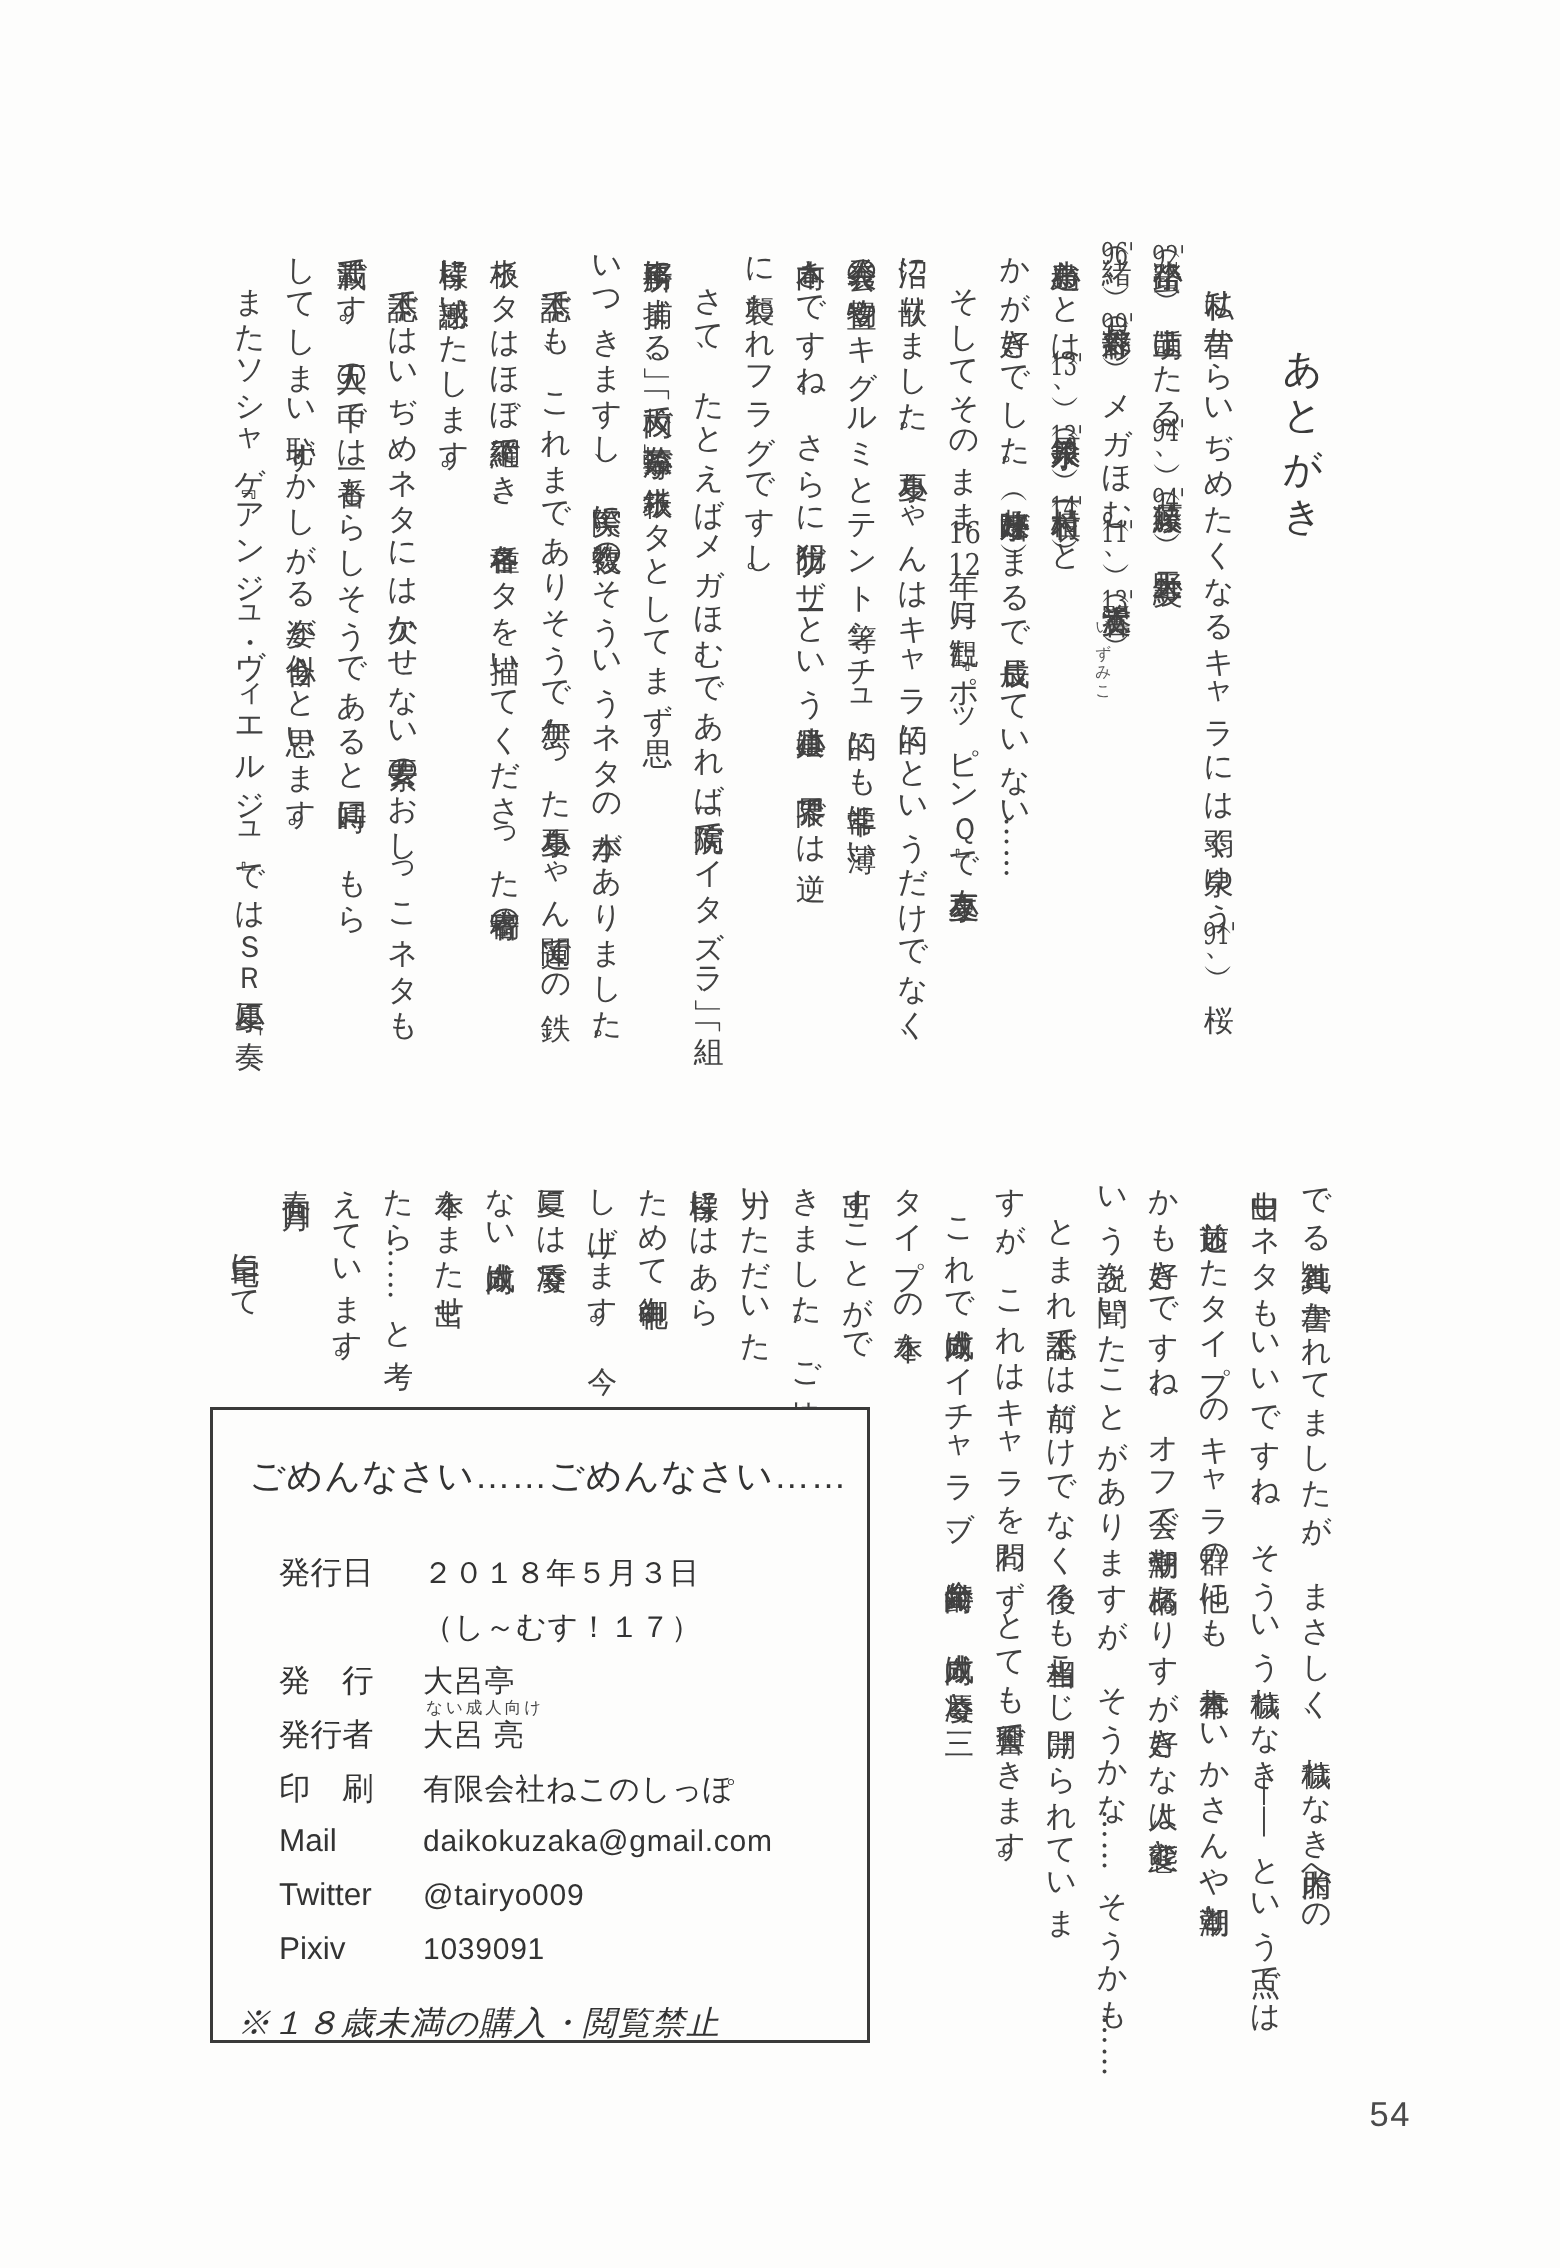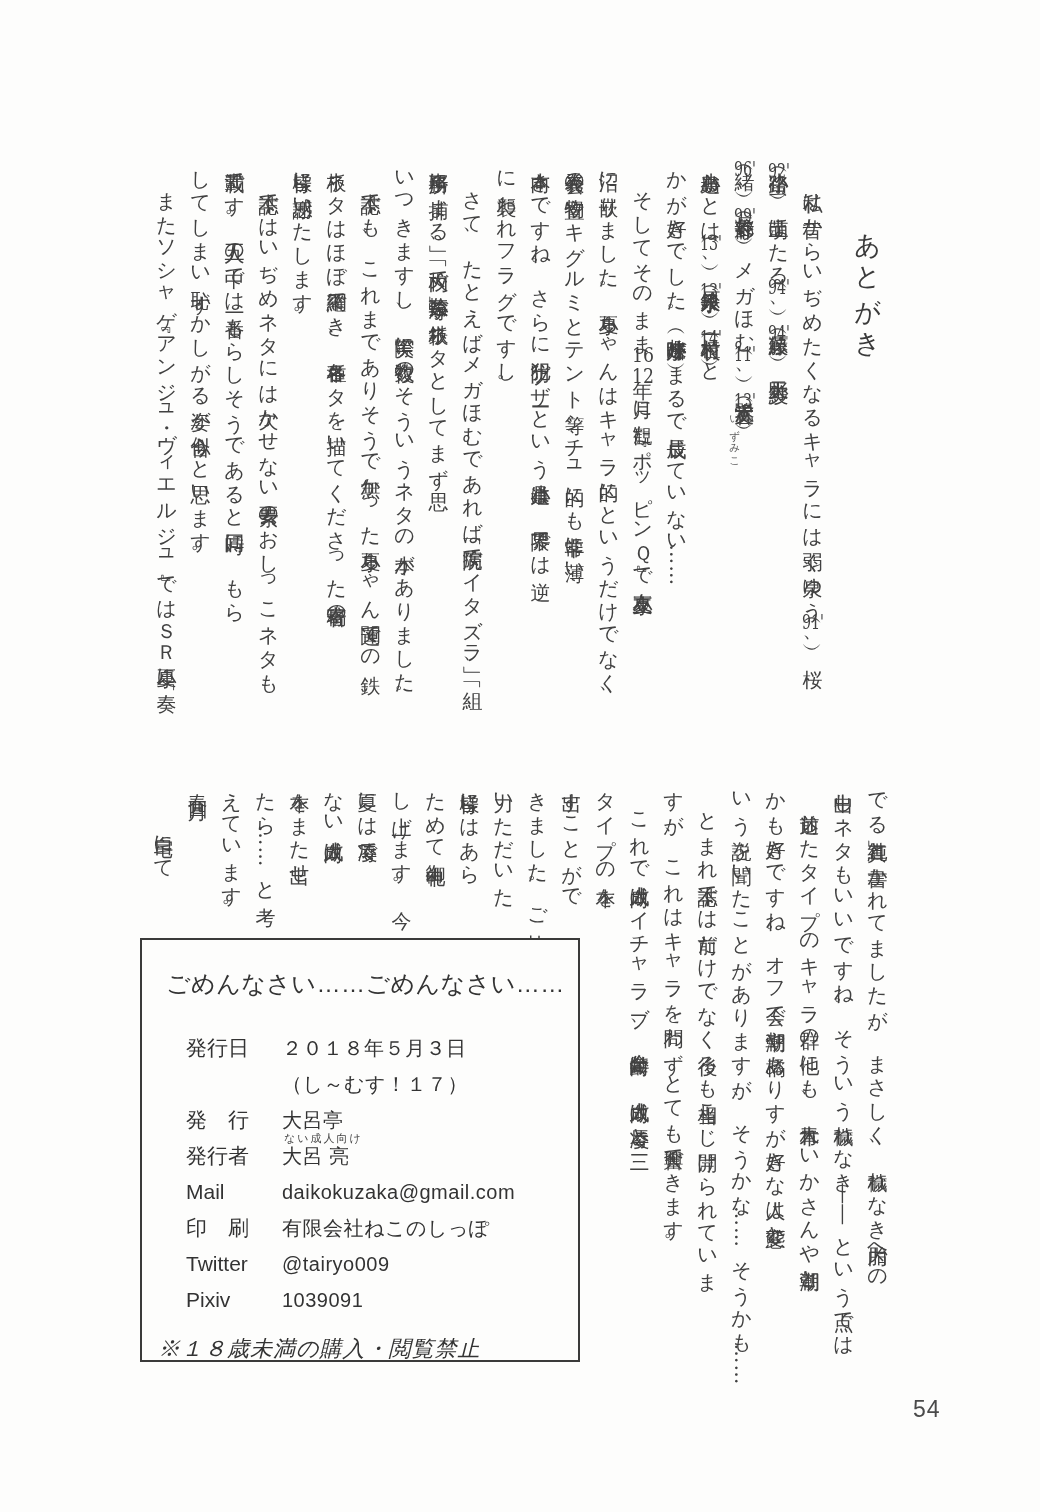--- a/index.html
+++ b/index.html
@@ -170,28 +170,28 @@
       <div class="colophon-row">
         <span class="clabel">発　行</span>
         <span class="cvalue">大呂亭</span>
       </div>
       <div class="colophon-row">
         <span class="clabel">発行者</span>
         <span class="cvalue">大呂 亮</span>
         <span class="row-furigana">ない成人向け</span>
       </div>
       <div class="colophon-row">
+        <span class="clabel">印　刷</span>
+        <span class="cvalue">有限会社ねこのしっぽ</span>
+      </div>
+      <div class="colophon-row">
         <span class="clabel">Mail</span>
         <span class="cvalue">daikokuzaka@gmail.com</span>
       </div>
       <div class="colophon-row">
-        <span class="clabel">印　刷</span>
-        <span class="cvalue">有限会社ねこのしっぽ</span>
-      </div>
-      <div class="colophon-row">
         <span class="clabel">Twitter</span>
         <span class="cvalue">@tairyo009</span>
       </div>
       <div class="colophon-row">
         <span class="clabel">Pixiv</span>
         <span class="cvalue">1039091</span>
       </div>
     </div>
 
     <div class="notice">※１８歳未満の購入・閲覧禁止</div>

